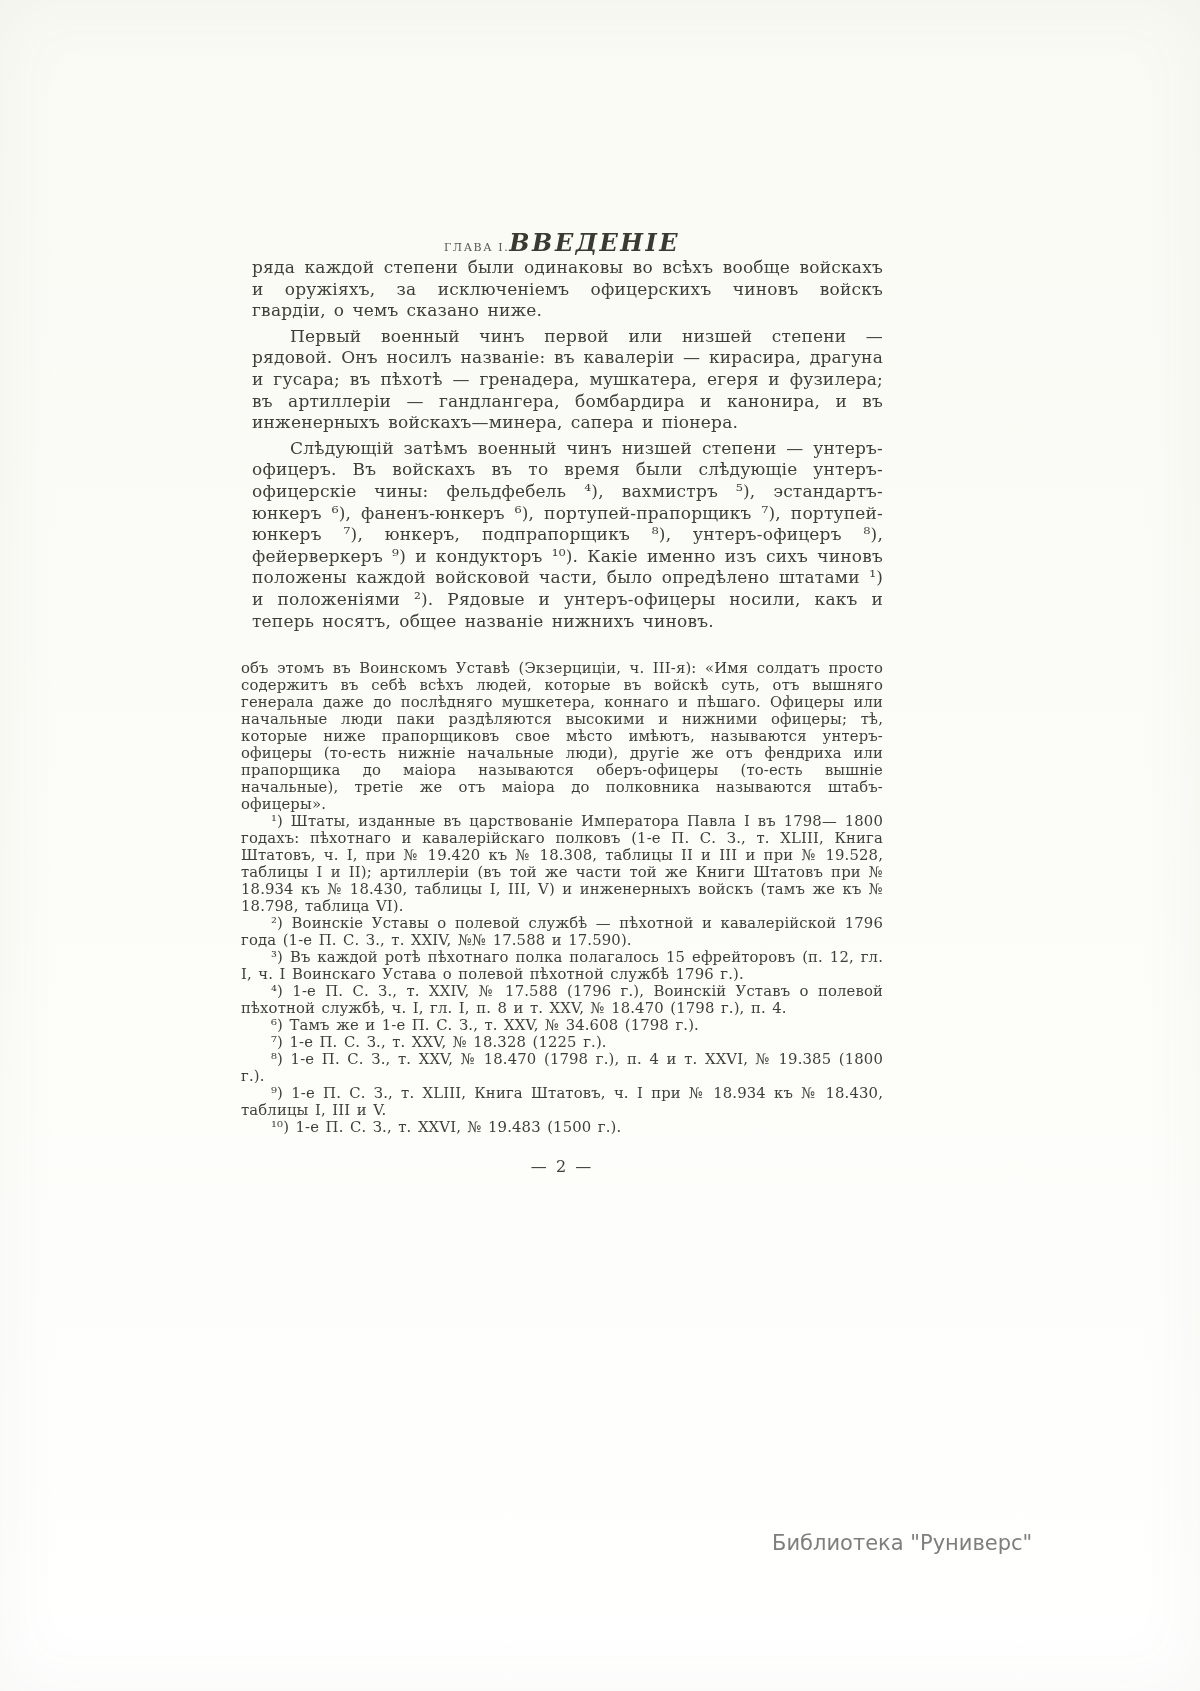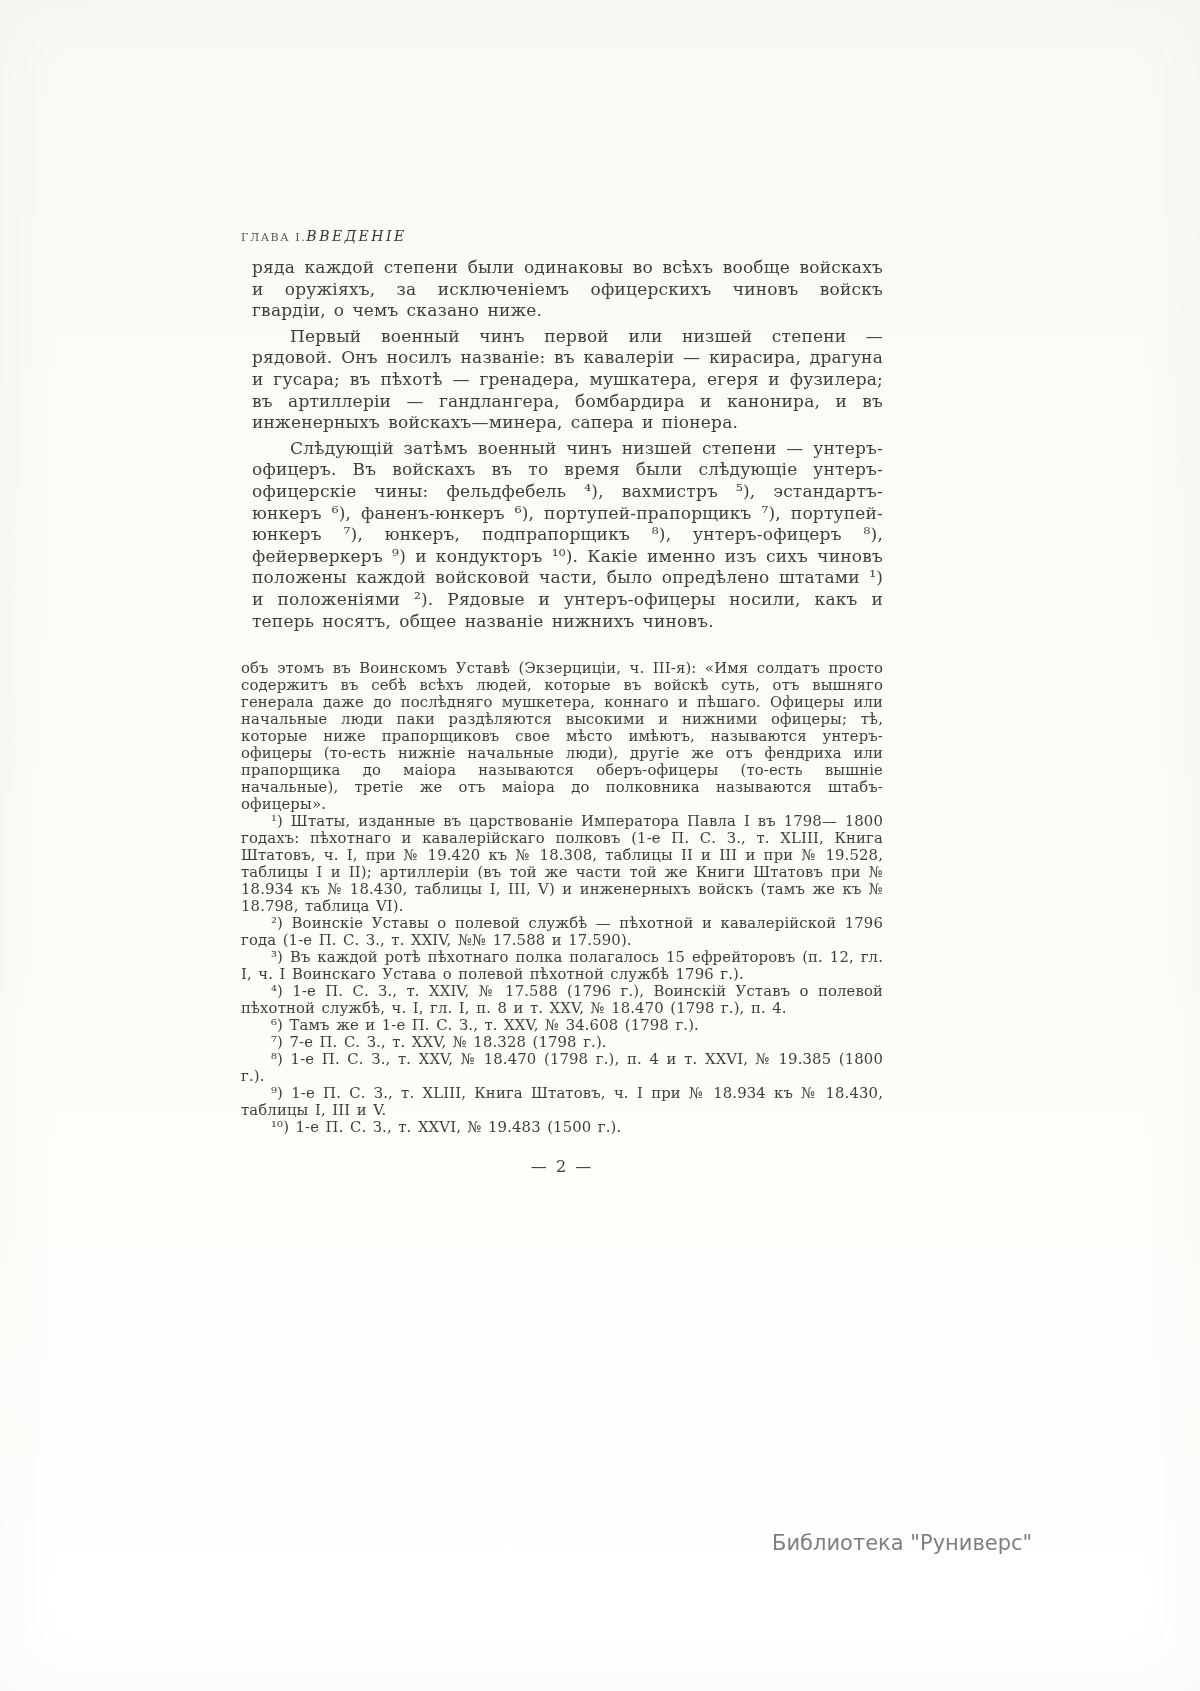--- a/index.html
+++ b/index.html
@@ -19,32 +19,31 @@
     box-shadow: inset 0 0 70px rgba(90,90,70,0.05);
   }
   .text-block {
     position: absolute;
     left: 241px;
     top: 228px;
     width: 642px;
   }
   .running-head {
     display: flex;
-    justify-content: flex-start;
+    justify-content: center;
     align-items: baseline;
-    margin-bottom: 13px;
   }
   .running-head .chapter {
     font-size: 11px;
     letter-spacing: 1.6px;
     color: #56564e;
   }
   .running-head .title {
-    font-size: 14px;
-    font-weight: normal;
+    font-size: 24px;
+    font-weight: bold;
     font-style: italic;
     letter-spacing: 2.5px;
     color: #3a3a33;
   }
   .main-text p {
     margin: 0 0 4px 11px;
     font-size: 17px;
     line-height: 21.6px;
     text-align: justify;
     text-indent: 38px;
@@ -99,21 +98,21 @@
       <p>Слѣдующій затѣмъ военный чинъ низшей степени — унтеръ-офицеръ. Въ войскахъ въ то время были слѣдующіе унтеръ-офицерскіе чины: фельдфебель ⁴), вахмистръ ⁵), эстандартъ-юнкеръ ⁶), фаненъ-юнкеръ ⁶), портупей-прапорщикъ ⁷), портупей-юнкеръ ⁷), юнкеръ, подпрапорщикъ ⁸), унтеръ-офицеръ ⁸), фейерверкеръ ⁹) и кондукторъ ¹⁰). Какіе именно изъ сихъ чиновъ положены каждой войсковой части, было опредѣлено штатами ¹) и положеніями ²). Рядовые и унтеръ-офицеры носили, какъ и теперь носятъ, общее названіе нижнихъ чиновъ.</p>
     </div>
 
     <div class="footnotes">
       <p class="noindent">объ этомъ въ Воинскомъ Уставѣ (Экзерциціи, ч. III-я): «Имя солдатъ просто содержитъ въ себѣ всѣхъ людей, которые въ войскѣ суть, отъ вышняго генерала даже до послѣдняго мушкетера, коннаго и пѣшаго. Офицеры или начальные люди паки раздѣляются высокими и нижними офицеры; тѣ, которые ниже прапорщиковъ свое мѣсто имѣютъ, называются унтеръ-офицеры (то-есть нижніе начальные люди), другіе же отъ фендриха или прапорщика до маіора называются оберъ-офицеры (то-есть вышніе начальные), третіе же отъ маіора до полковника называются штабъ-офицеры».</p>
       <p>¹) Штаты, изданные въ царствованіе Императора Павла I въ 1798— 1800 годахъ: пѣхотнаго и кавалерійскаго полковъ (1-е П. С. З., т. XLIII, Книга Штатовъ, ч. I, при № 19.420 къ № 18.308, таблицы II и III и при № 19.528, таблицы I и II); артиллеріи (въ той же части той же Книги Штатовъ при № 18.934 къ № 18.430, таблицы I, III, V) и инженерныхъ войскъ (тамъ же къ № 18.798, таблица VI).</p>
       <p>²) Воинскіе Уставы о полевой службѣ — пѣхотной и кавалерійской 1796 года (1-е П. С. З., т. XXIV, №№ 17.588 и 17.590).</p>
       <p>³) Въ каждой ротѣ пѣхотнаго полка полагалось 15 ефрейторовъ (п. 12, гл. I, ч. I Воинскаго Устава о полевой пѣхотной службѣ 1796 г.).</p>
       <p>⁴) 1-е П. С. З., т. XXIV, № 17.588 (1796 г.), Воинскій Уставъ о полевой пѣхотной службѣ, ч. I, гл. I, п. 8 и т. XXV, № 18.470 (1798 г.), п. 4.</p>
       <p>⁶) Тамъ же и 1-е П. С. З., т. XXV, № 34.608 (1798 г.).</p>
-      <p>⁷) 7-е П. С. З., т. XXV, № 18.328 (1798 г.).</p>
+      <p>⁷) 1-е П. С. З., т. XXV, № 18.328 (1225 г.).</p>
       <p>⁸) 1-е П. С. З., т. XXV, № 18.470 (1798 г.), п. 4 и т. XXVI, № 19.385 (1800 г.).</p>
       <p>⁹) 1-е П. С. З., т. XLIII, Книга Штатовъ, ч. I при № 18.934 къ № 18.430, таблицы I, III и V.</p>
       <p>¹⁰) 1-е П. С. З., т. XXVI, № 19.483 (1500 г.).</p>
     </div>
 
     <div class="page-number">— 2 —</div>
   </div>
 
   <div class="watermark">Библиотека "Руниверс"</div>
 </div>

